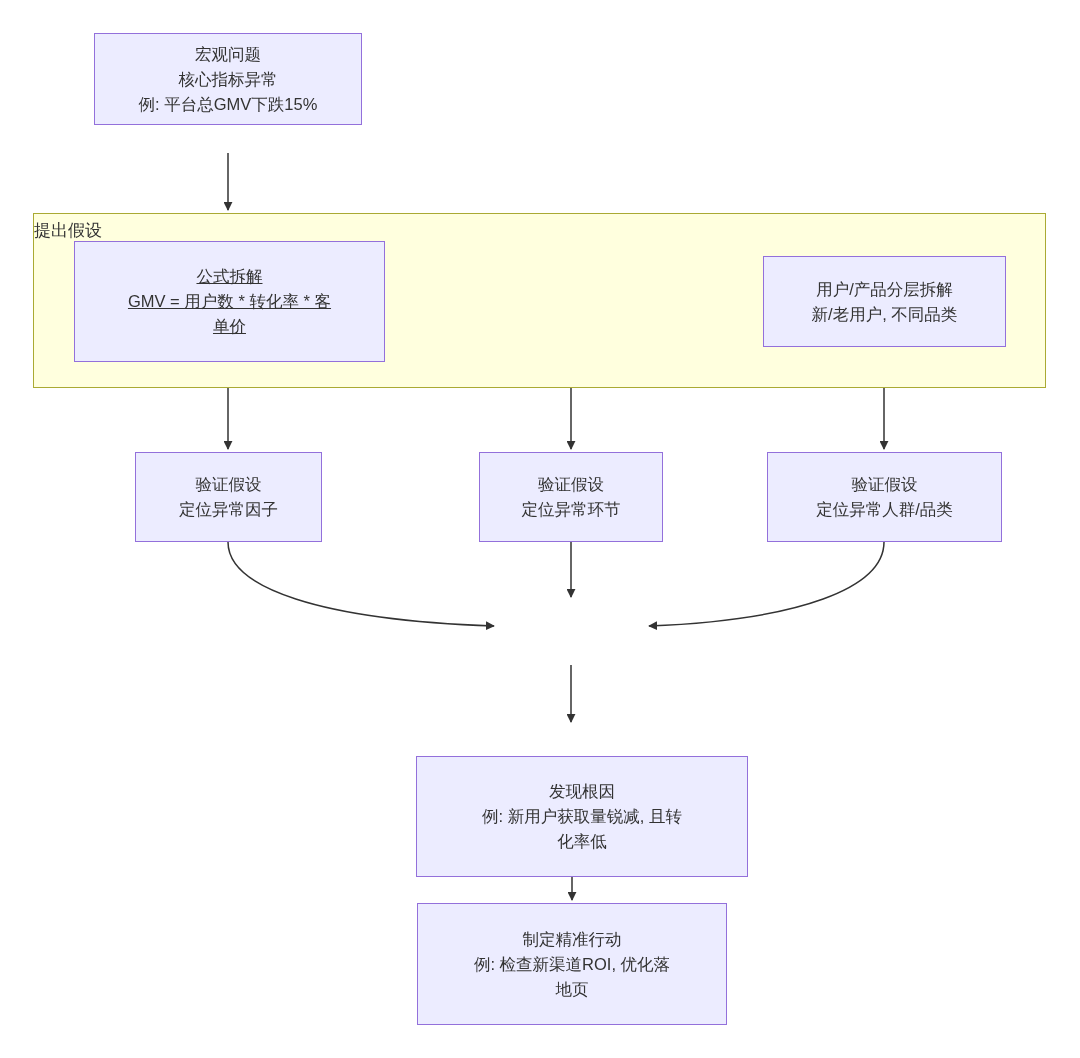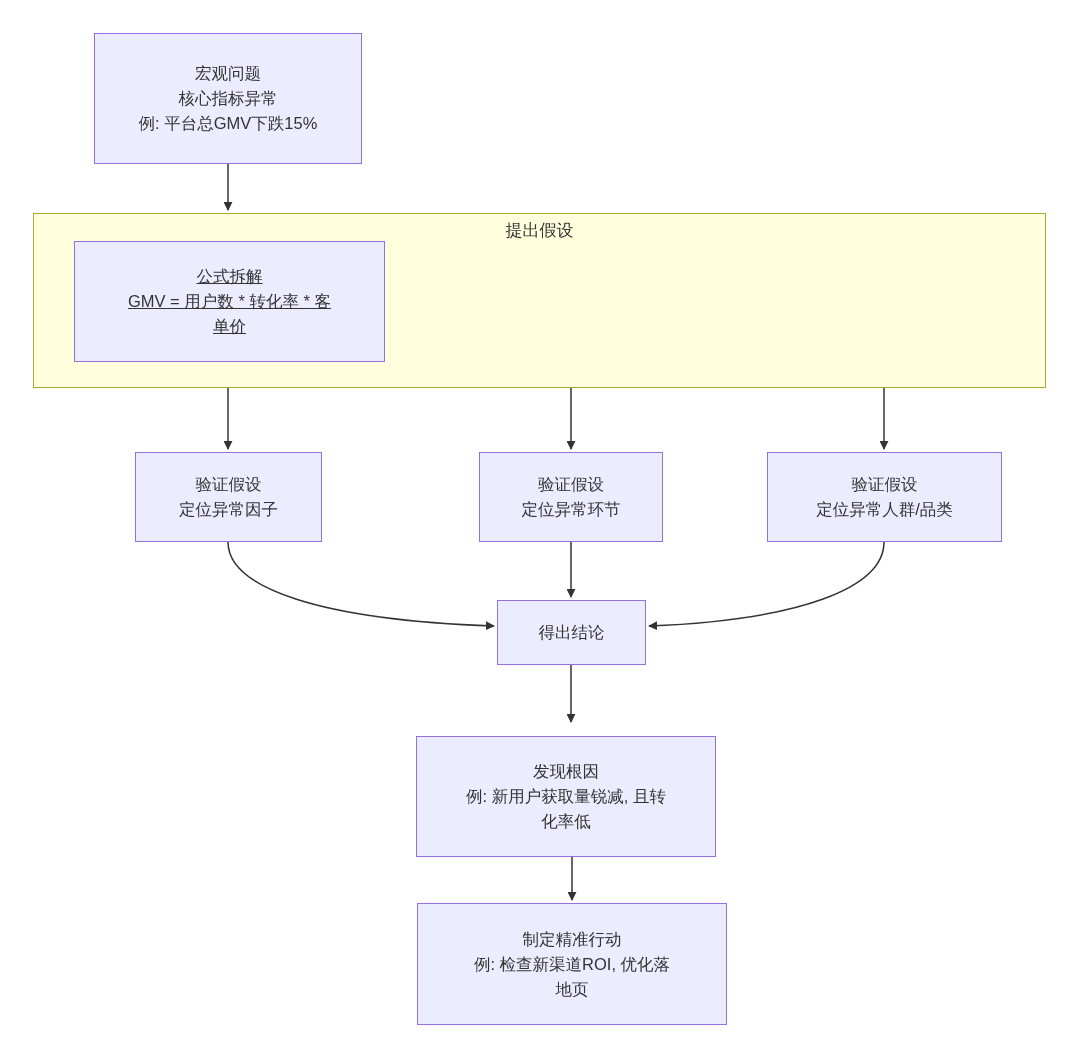--- a/index.html
+++ b/index.html
@@ -30,48 +30,47 @@
     height: 175px;
     background: #ffffde;
     border: 1px solid #aaaa33;
     box-sizing: border-box;
   }
   .cluster-label {
     position: absolute;
     left: 0;
     top: 5px;
     width: 100%;
-    text-align: center;
     font-size: 17px;
     font-weight: 400;
     color: #333333;
   }
   .node {
     position: absolute;
     background: #ececff;
     border: 1px solid #9370db;
     box-sizing: border-box;
     display: flex;
     align-items: center;
     justify-content: center;
     text-align: center;
     white-space: pre-line;
     font-size: 16.5px;
     line-height: 25px;
     color: #333333;
   }
-  .node-macro      { left: 94px;  top: 33px;  width: 268px; height: 131px; }
+  .node-macro      { left: 94px;  top: 33px;  width: 268px; height: 92px; }
   .node-formula    { left: 74px;  top: 241px; width: 311px; height: 121px; text-decoration: underline; }
   .node-path       { left: 443px; top: 256px; width: 260px; height: 91px;  }
   .node-segment    { left: 763px; top: 256px; width: 243px; height: 91px;  }
   .node-verify1    { left: 135px; top: 452px; width: 187px; height: 90px;  }
   .node-verify2    { left: 479px; top: 452px; width: 184px; height: 90px;  }
   .node-verify3    { left: 767px; top: 452px; width: 235px; height: 90px;  }
   .node-conclusion { left: 497px; top: 600px; width: 149px; height: 65px;  }
-  .node-rootcause  { left: 416px; top: 736px; width: 300px; height: 121px; }
+  .node-rootcause  { left: 416px; top: 756px; width: 332px; height: 121px; }
   .node-action     { left: 417px; top: 903px; width: 310px; height: 122px; text-align: center; }
 </style>
 </head>
 <body>
 
 <div class="canvas">
 
   <svg class="edges-svg" viewBox="0 0 1080 1058" xmlns="http://www.w3.org/2000/svg">
     <defs>
       <marker id="arrow" viewBox="0 0 10 10" refX="9" refY="5" markerWidth="9" markerHeight="9" markerUnits="userSpaceOnUse" orient="auto-start-reverse">
@@ -97,31 +96,32 @@
 
   <div class="node node-macro">宏观问题
 核心指标异常
 例: 平台总GMV下跌15%</div>
 
   <div class="node node-formula">公式拆解
 GMV = 用户数 * 转化率 * 客
 单价</div>
 
 
+  <div class="node node-segment">用户/产品分层拆解
+新/老用户, 不同品类</div>
 
   <div class="node node-verify1">验证假设
 定位异常因子</div>
 
   <div class="node node-verify2">验证假设
 定位异常环节</div>
 
   <div class="node node-verify3">验证假设
 定位异常人群/品类</div>
 
-  <div class="node node-conclusion">得出结论</div>
 
   <div class="node node-rootcause">发现根因
 例: 新用户获取量锐减, 且转
 化率低</div>
 
   <div class="node node-action">制定精准行动
 例: 检查新渠道ROI, 优化落
 地页</div>
 
 </div>

